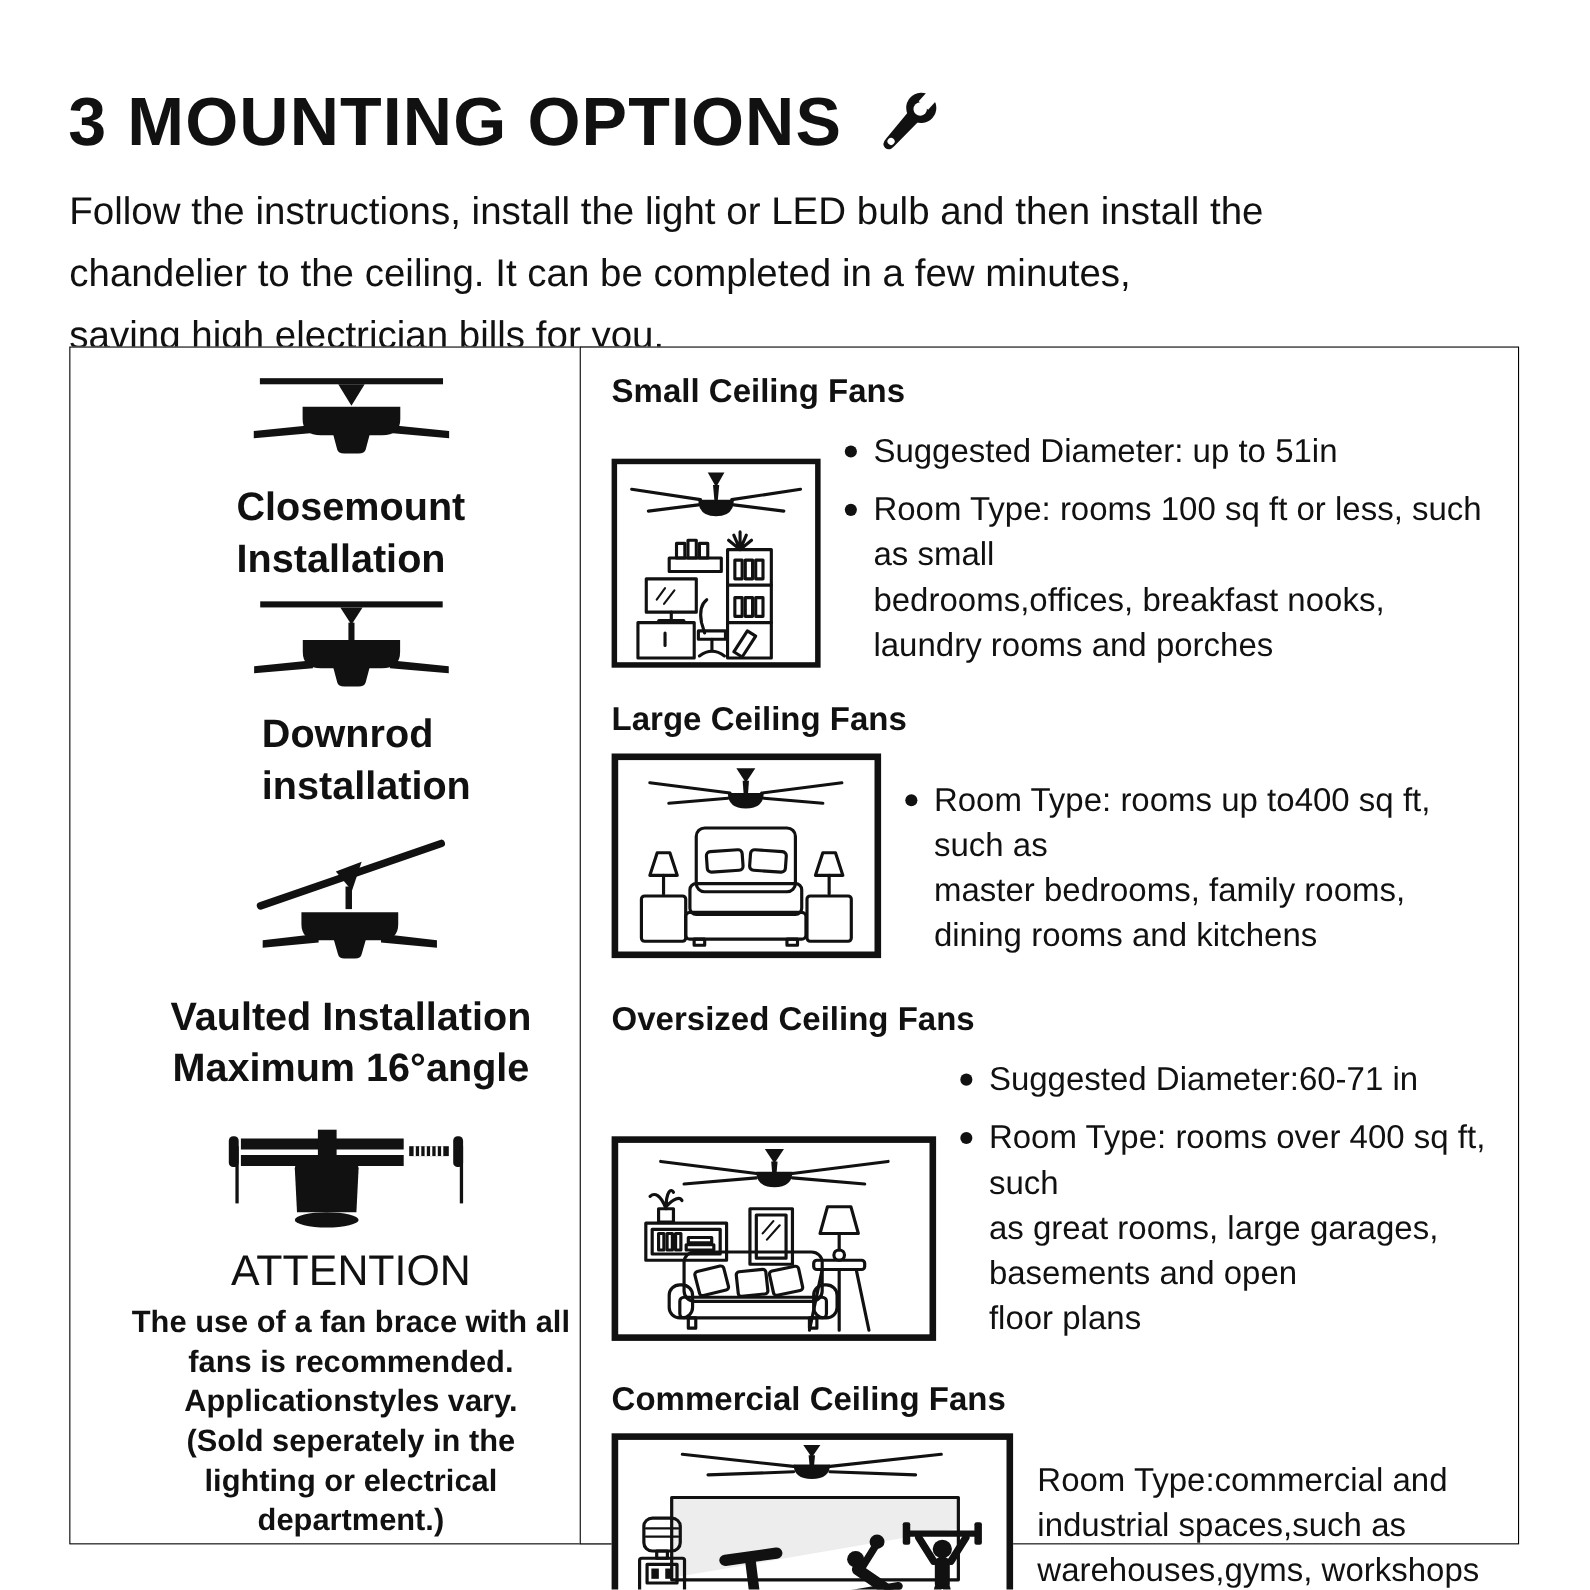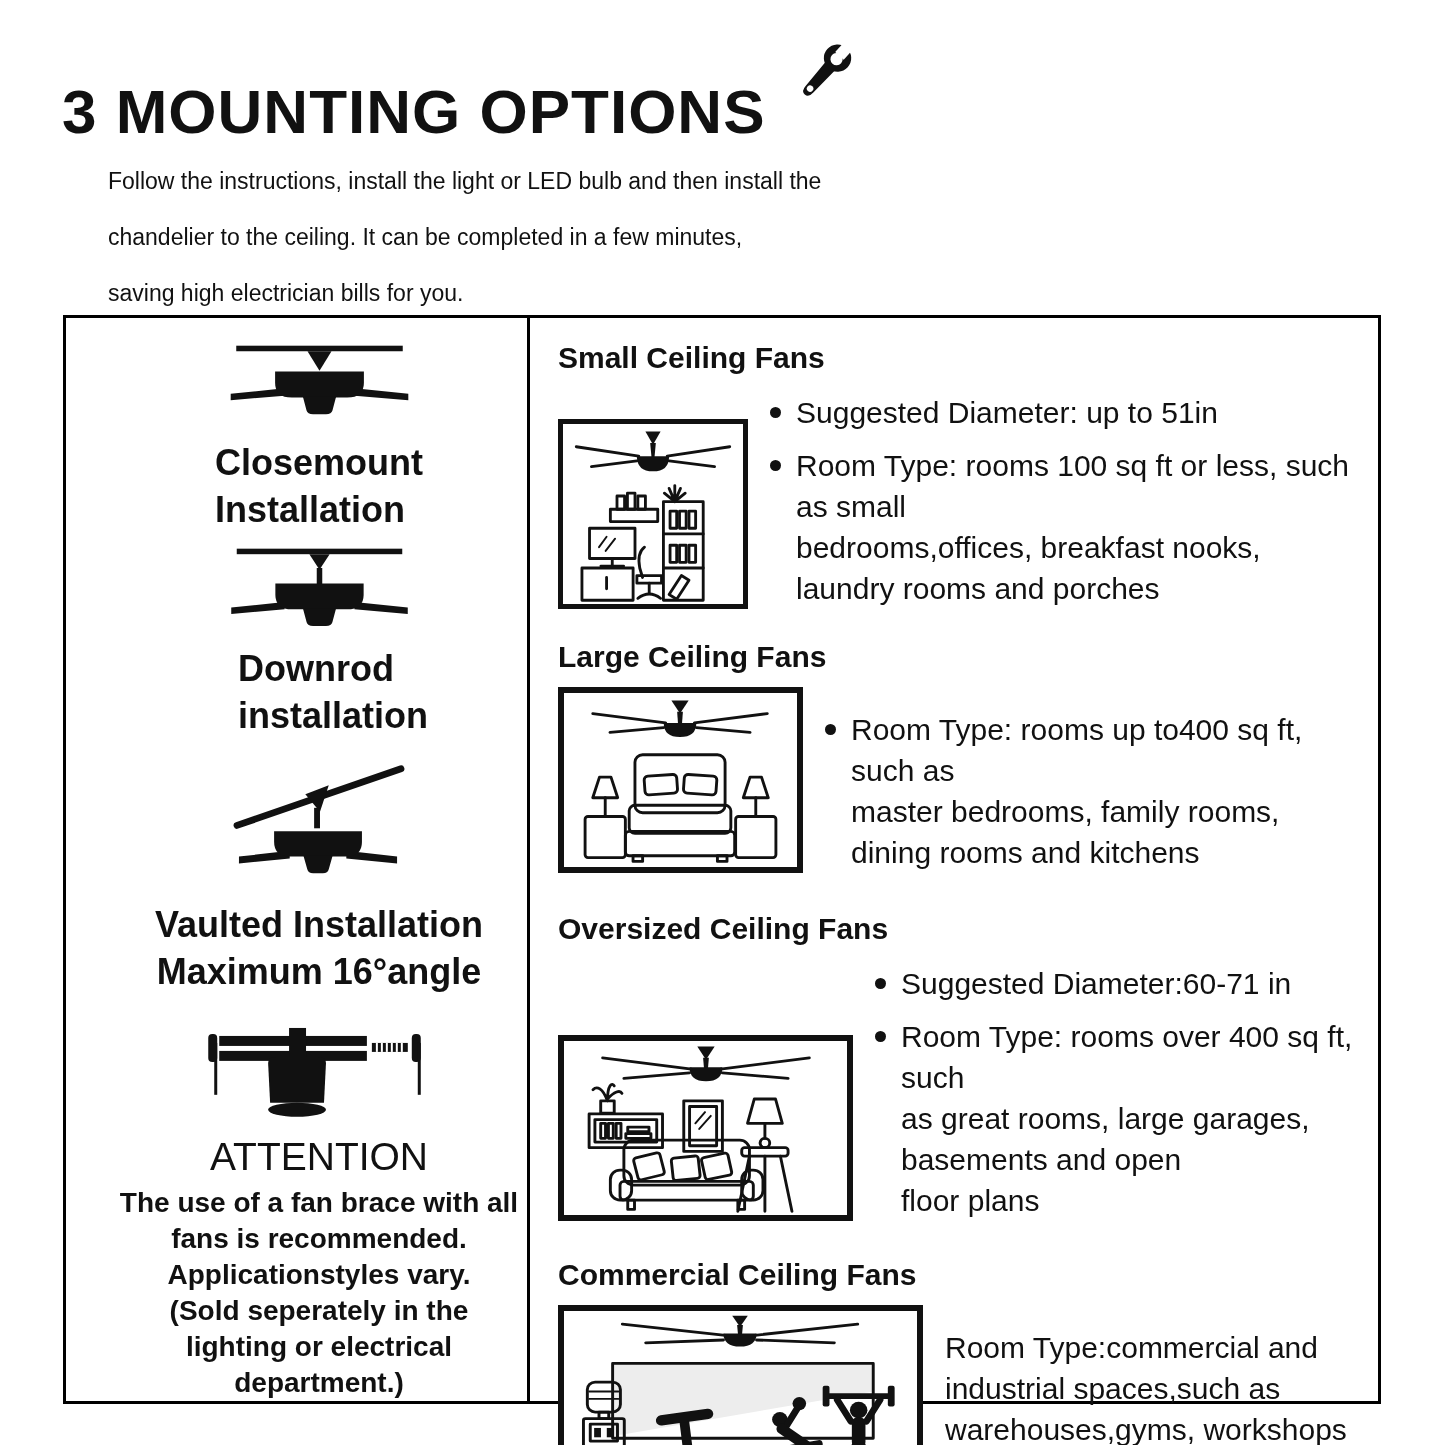--- a/index.html
+++ b/index.html
@@ -1,25 +1,25 @@
 <!DOCTYPE html>
 <html><head>
 <meta charset="utf-8">
 <style>
   html,body{margin:0;padding:0;}
   body{
     width:1445px;height:1445px;position:relative;background:#ffffff;
     font-family:"Liberation Sans", sans-serif;color:#111;overflow:hidden;
   }
-  .title-row{position:absolute;left:62px;top:36px;display:flex;gap:24px;}
+  .title-row{position:absolute;left:62px;top:36px;display:flex;align-items:center;gap:24px;}
   .page-title{font-size:62px;font-weight:bold;letter-spacing:1px;line-height:1.1;}
   .wrench{width:72px;height:72px;}
-  .intro{position:absolute;left:63px;top:130px;font-size:23px;line-height:56px;white-space:pre-line;margin-left:45px;}
-
-  .panel{position:absolute;top:315px;border:3px solid #000000;box-sizing:border-box;background:#fff;}
+  .intro{position:absolute;left:63px;top:130px;font-size:35px;line-height:56px;white-space:pre-line;}
+
+  .panel{position:absolute;top:315px;border:1px solid #000000;box-sizing:border-box;background:#fff;}
   .left-panel{left:63px;width:512px;height:1089px;display:flex;flex-direction:column;align-items:center;padding-top:24px;}
   .right-panel{left:527px;width:854px;height:1089px;padding:22px 10px 0 28px;}
 
   .opt-label{font-size:36px;font-weight:bold;line-height:47px;white-space:pre-line;text-align:left;}
   .opt-label.centered{text-align:center;}
   .m-fan1{margin-top:0;}
   .lbl1{margin-top:8px;}
   .m-fan2{margin-top:12px;}
   .lbl2{margin-top:6px;margin-left:28px;}
   .m-fan3{margin-top:20px;}

